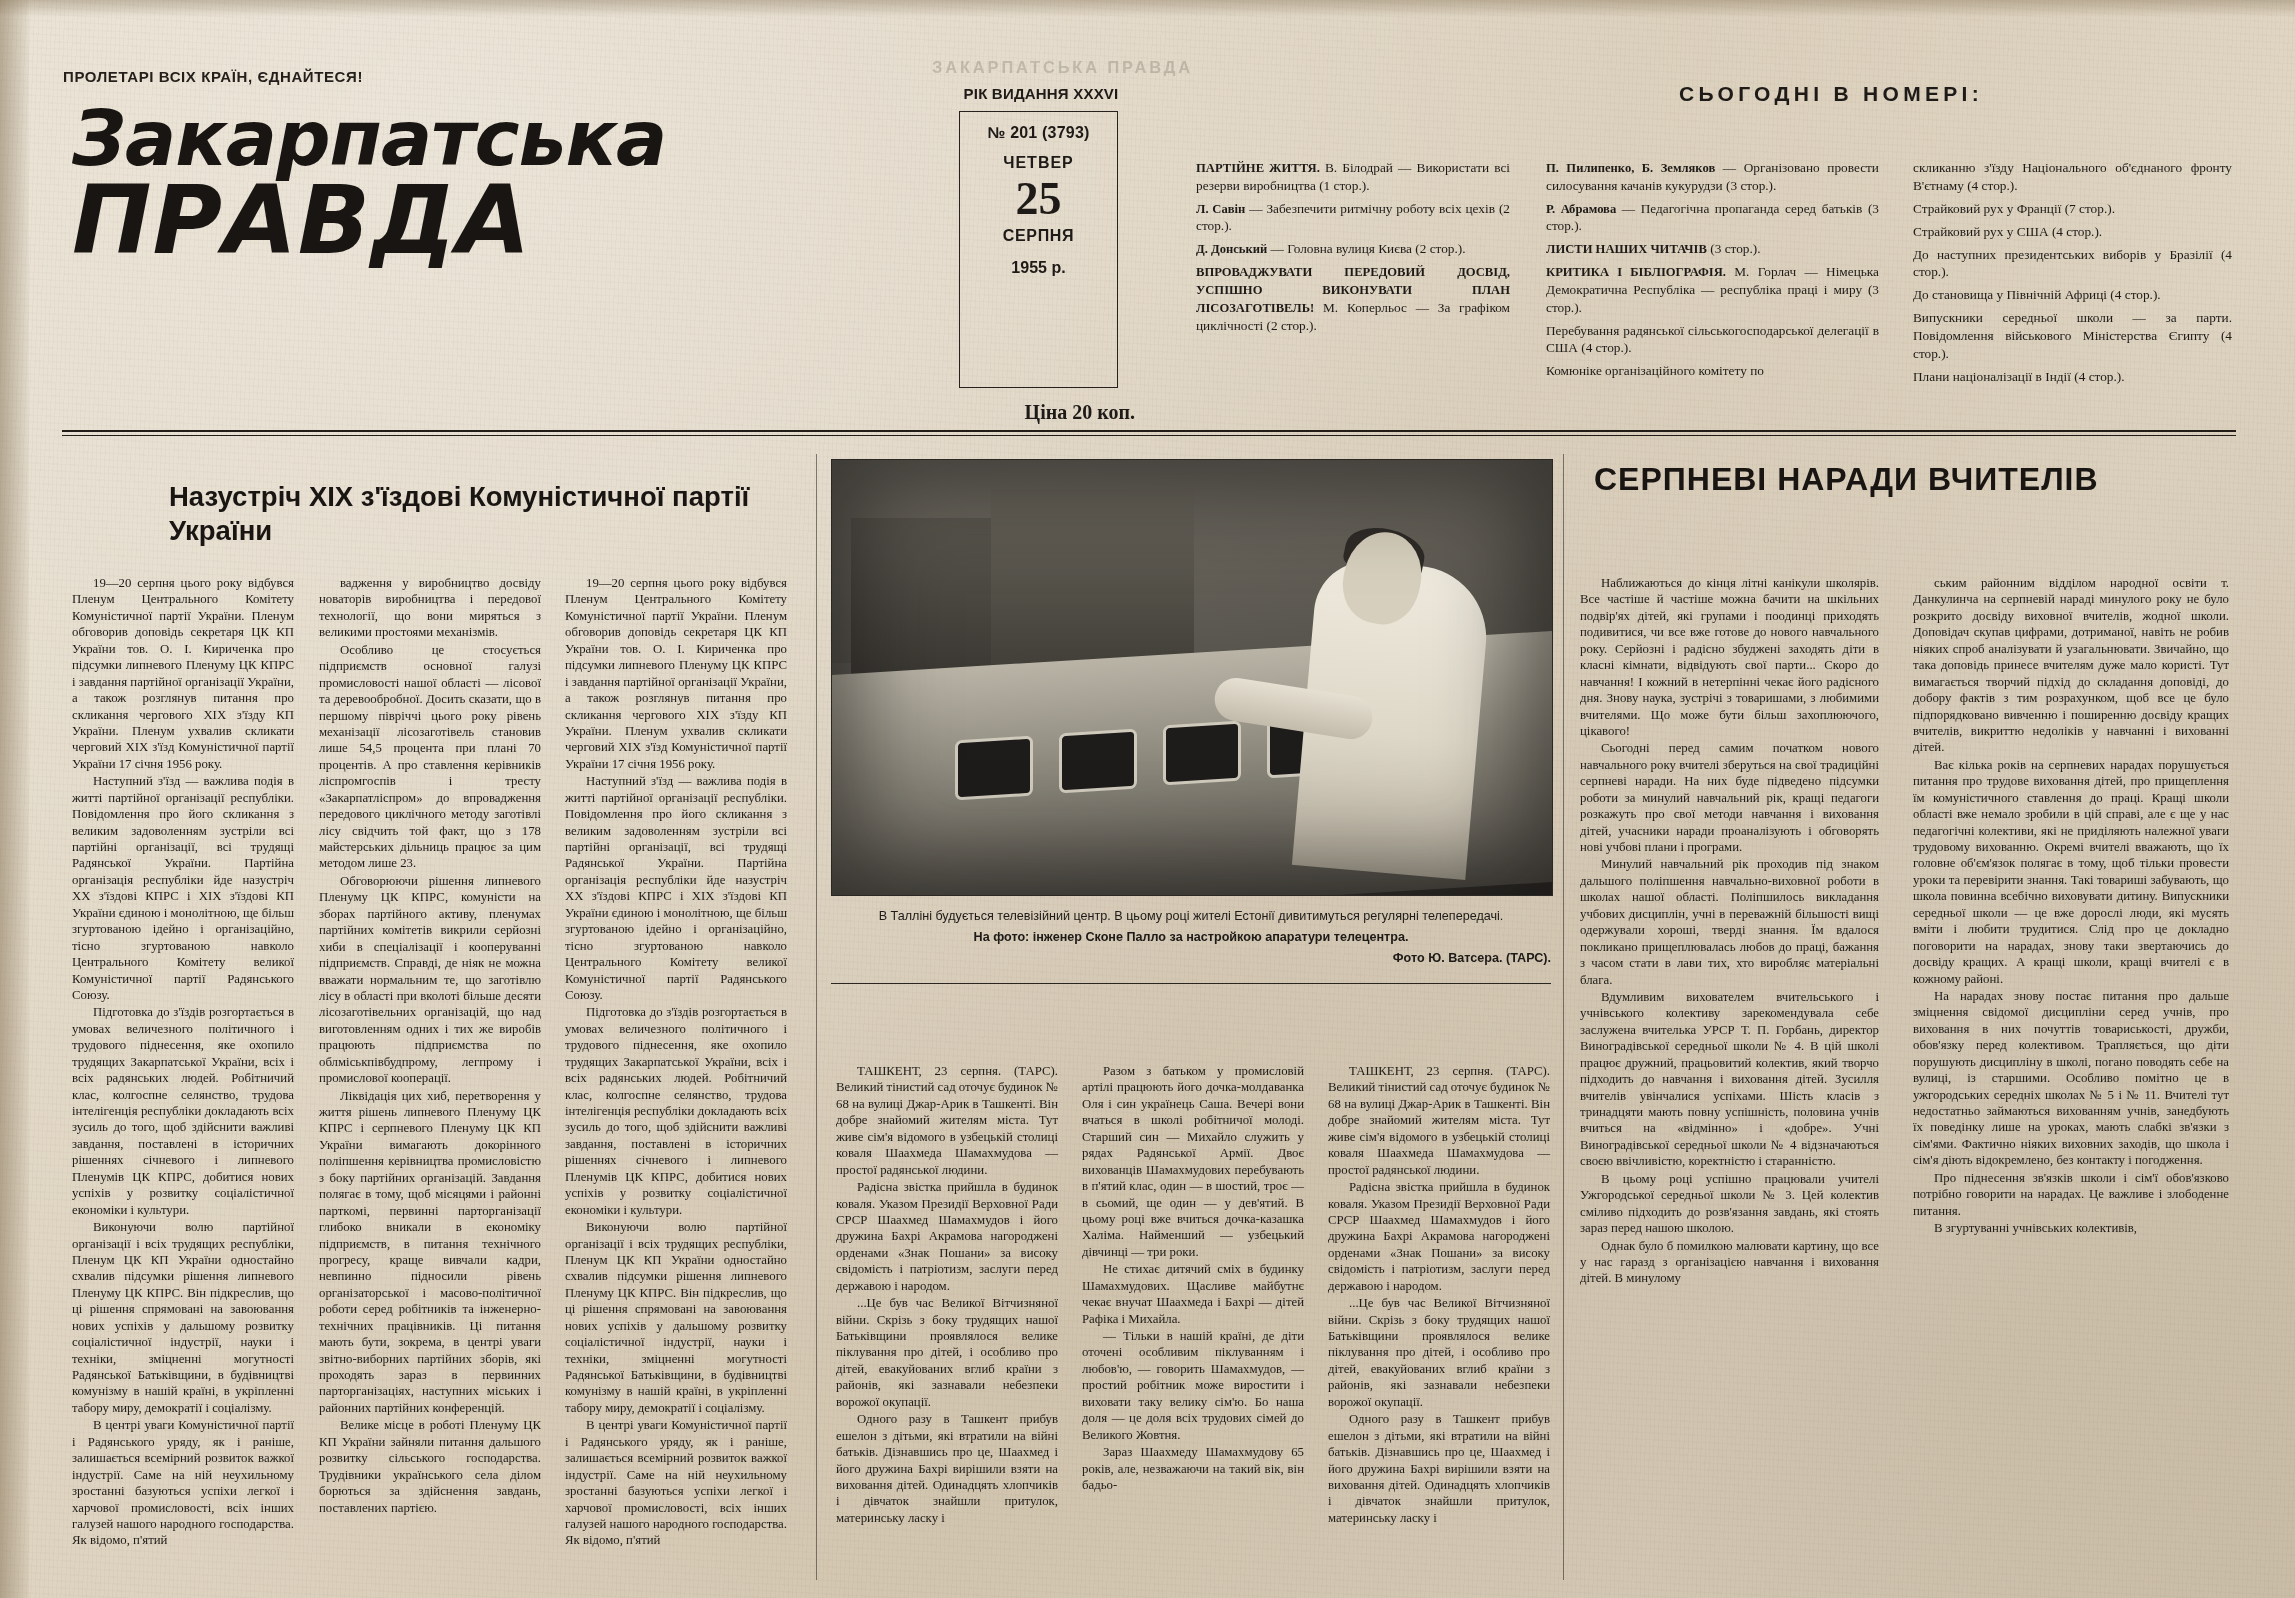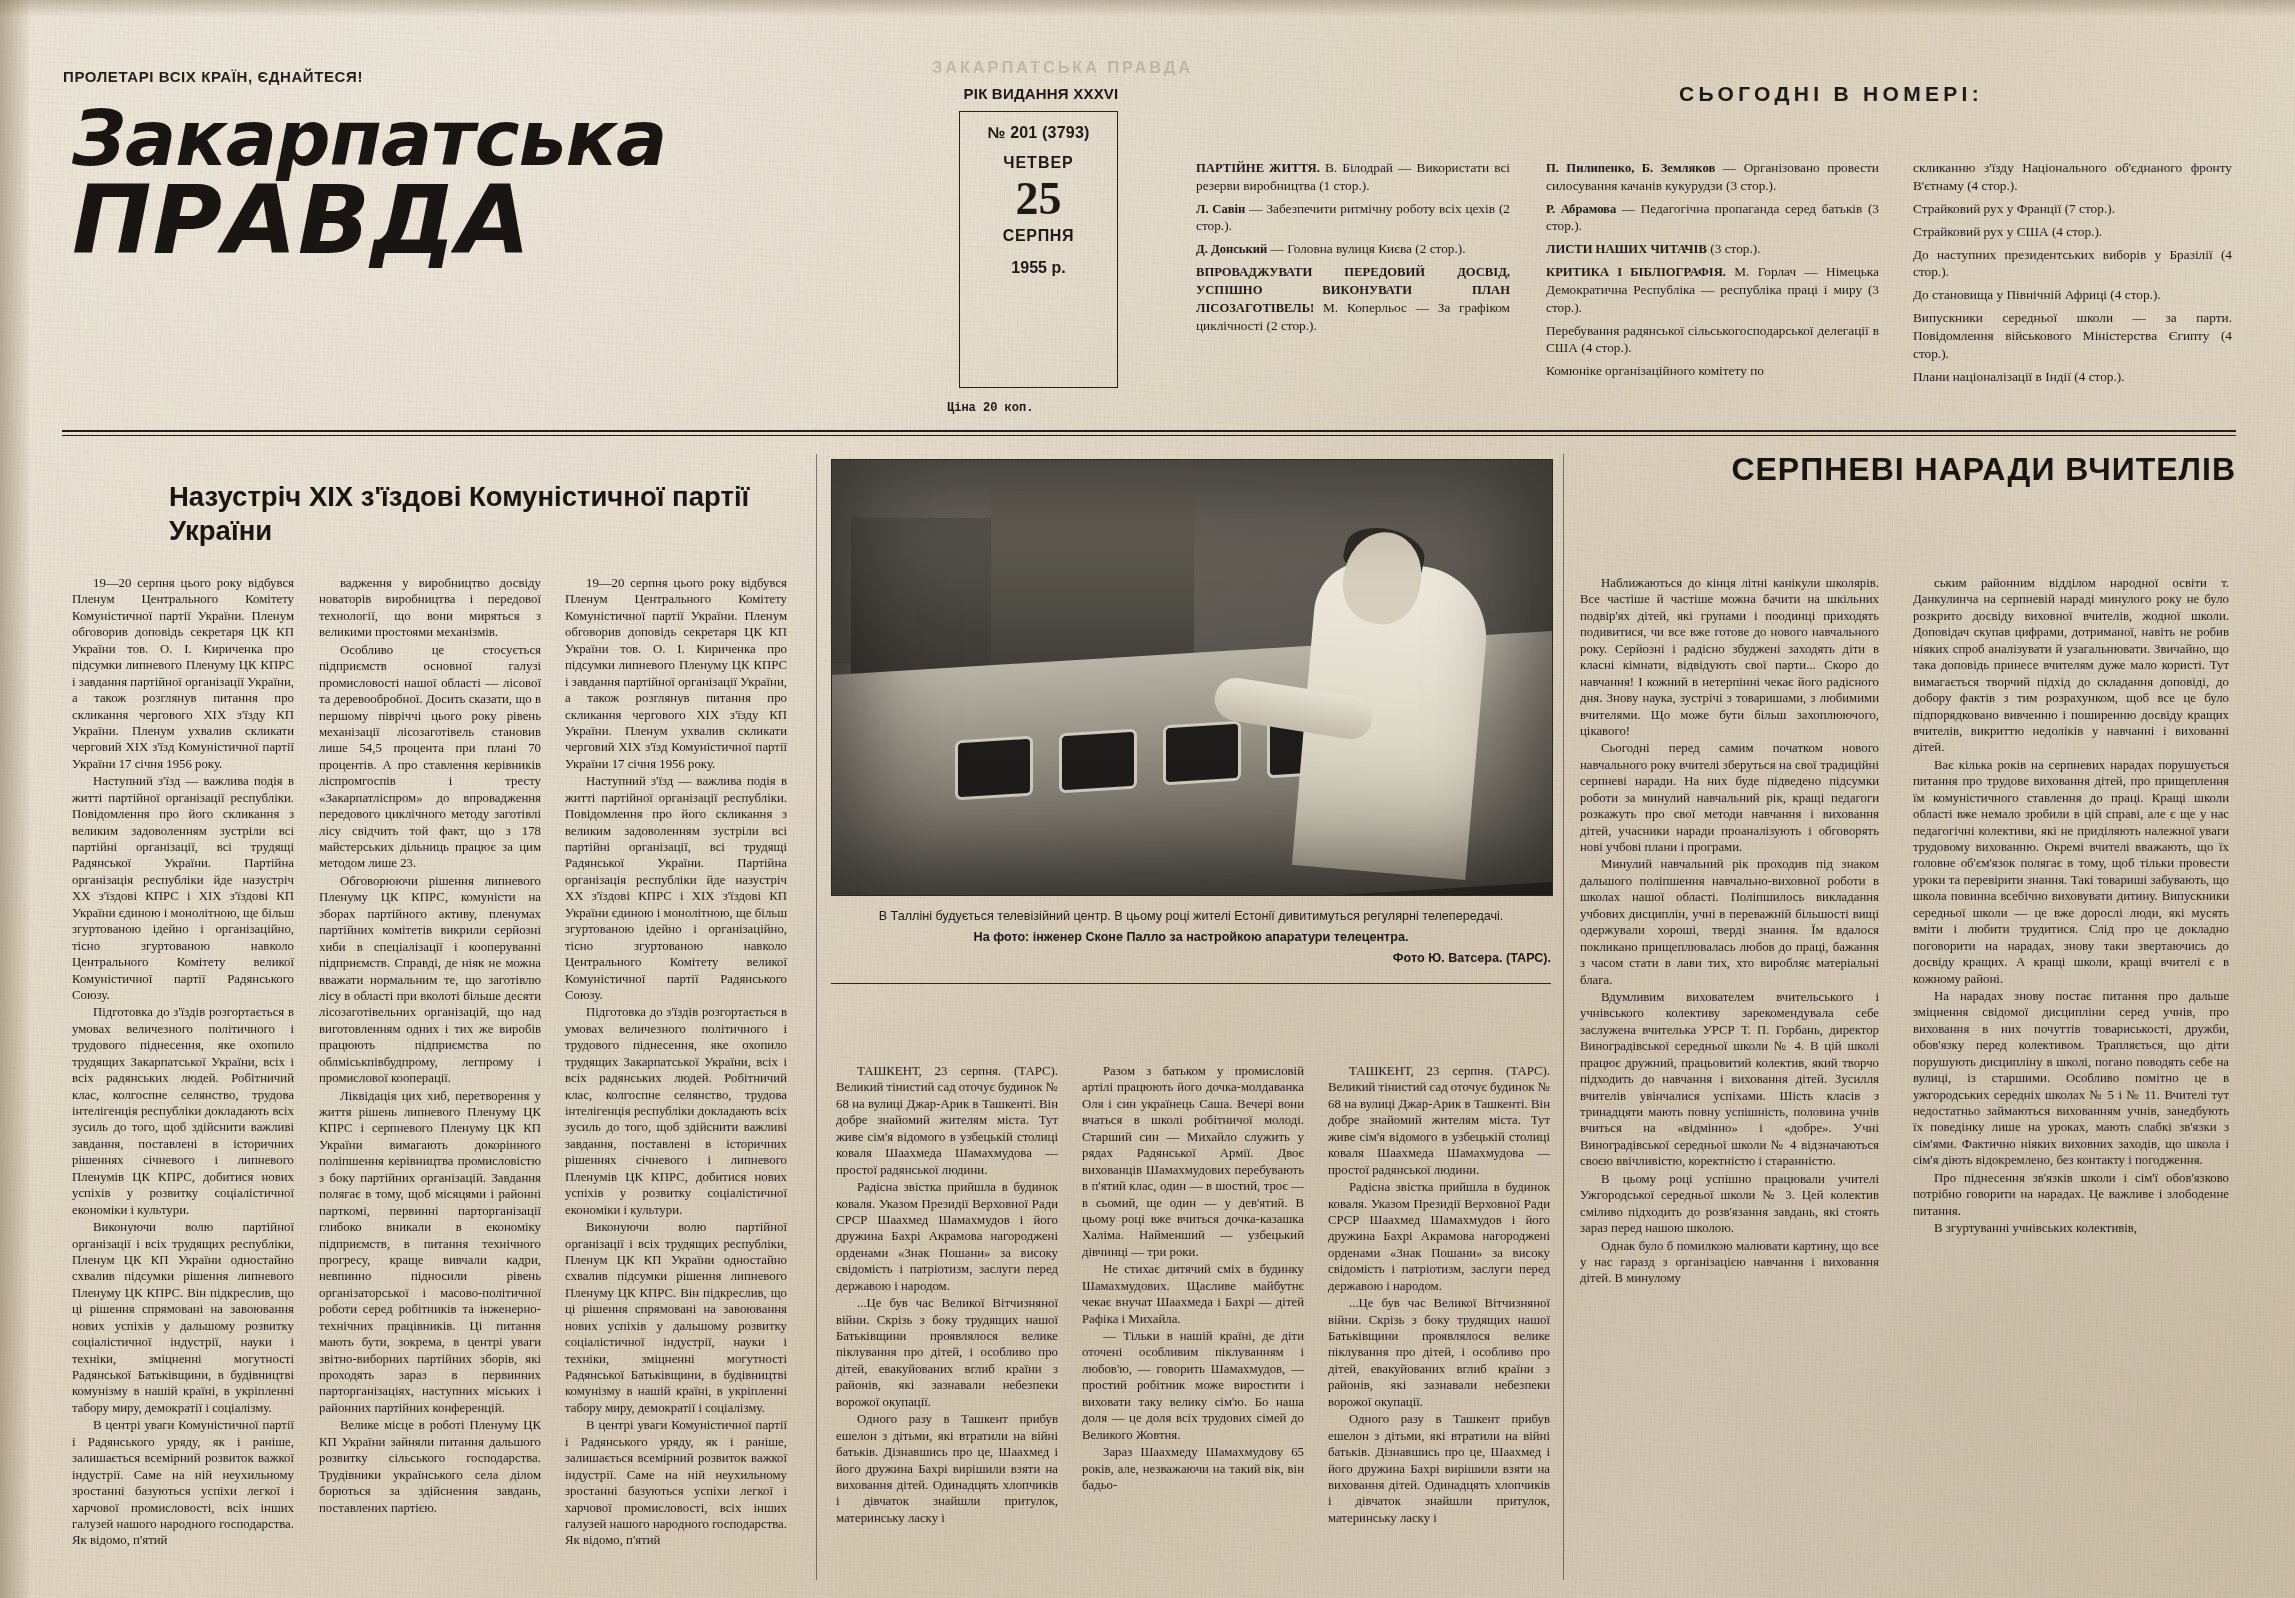--- a/index.html
+++ b/index.html
@@ -86,22 +86,22 @@
     font-family:"Liberation Serif", serif;
   }
   .datebox .month { font-weight:bold; font-size:16px; margin-top:4.8px; letter-spacing:0.7px; }
   .datebox .year { font-weight:bold; font-size:16px; margin-top:14.5px; }
   .rik {
     position:absolute; left:954px; top:85px; width:174px; text-align:center;
     font-family:"Liberation Sans", sans-serif; font-weight:bold; font-size:15px;
     letter-spacing:0.2px;
   }
   .price {
-    position:absolute; left:947px; top:401px; width:188px; text-align:left;
-    font-family:Liberation Mono, monospace; font-size:12px; font-weight:bold;
+    position:absolute; left:947px; top:401px; width:188px; text-align:right;
+    font-family:Liberation Serif, serif; font-size:20px; font-weight:bold;
   }
 
   
   .today-title {
     position:absolute; left:1430px; top:82px; width:802px;
     font-family:"Liberation Sans", sans-serif; font-weight:bold;
     font-size:21px; letter-spacing:4.3px; text-align:center;
   }
   .toc-col { position:absolute; font-size:13.3px; line-height:1.33; text-align:justify; }
   .toc-col p { margin:0 0 5.3px 0; }
@@ -206,22 +206,22 @@
     position:absolute; left:831px; top:1005px; width:720px;
     text-align:center;
     font-family:"DejaVu Sans", sans-serif; font-style:italic; font-weight:bold;
     font-size:30px; color:#191512; letter-spacing:0.5px;
   }
   .m1 { left:836px; top:1063px; width:222px; }
   .m2 { left:1082px; top:1063px; width:222px; }
   .m3 { left:1328px; top:1063px; width:222px; }
 
   .headline-right {
-    position:absolute; left:1594px; top:450px; width:642px;
-    text-align:right;
+    position:absolute; left:1594px; top:460px; width:642px;
+    text-align:left;
     font-family:"Liberation Sans", sans-serif; font-weight:bold;
     font-size:32px; line-height:1.22; letter-spacing:1px; color:#191512;
   }
   .r1 { left:1580px; top:575px; width:299px; }
   .r2 { left:1913px; top:575px; width:316px; }
 
   
   .vrule { position:absolute; width:0; border-left:1px solid rgba(40,34,28,0.55); }
   .vr1 { left:816px; top:454px; height:1126px; }
   .vr2 { left:1563px; top:454px; height:1126px; }

